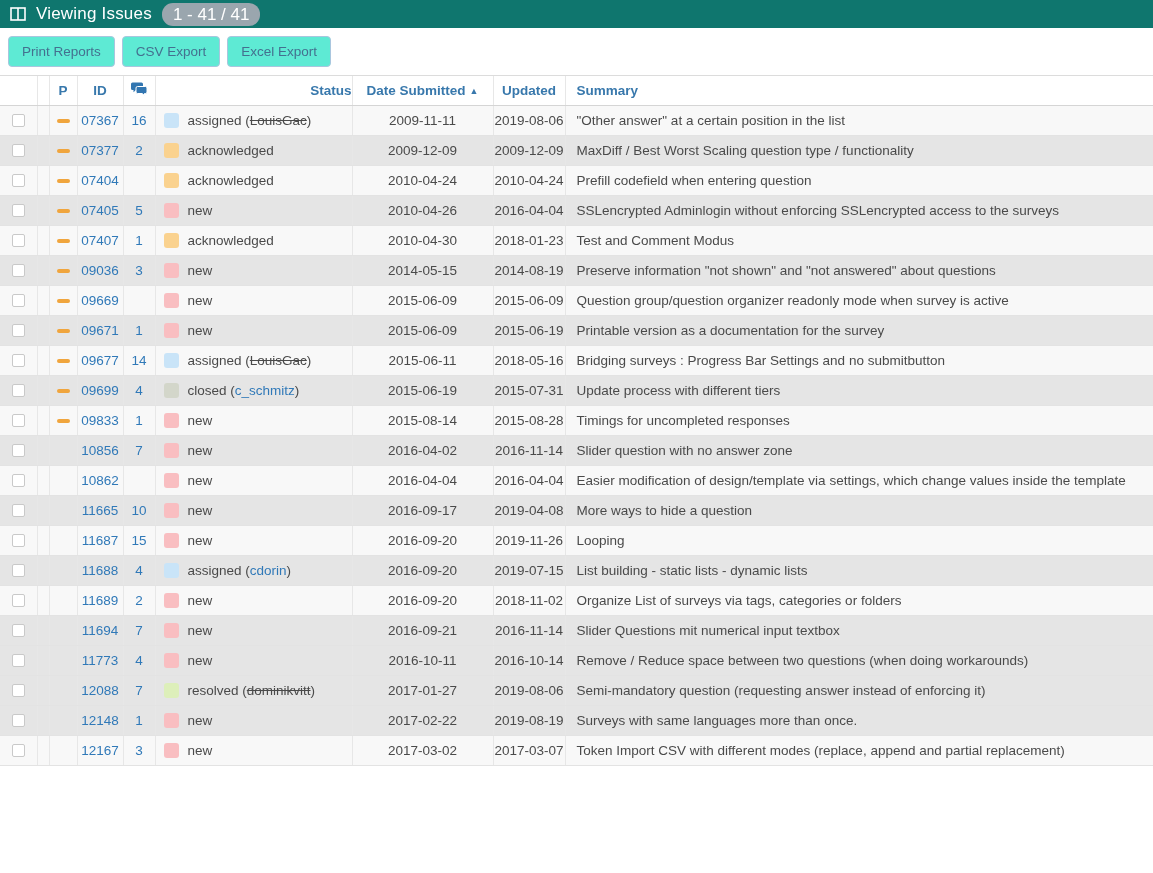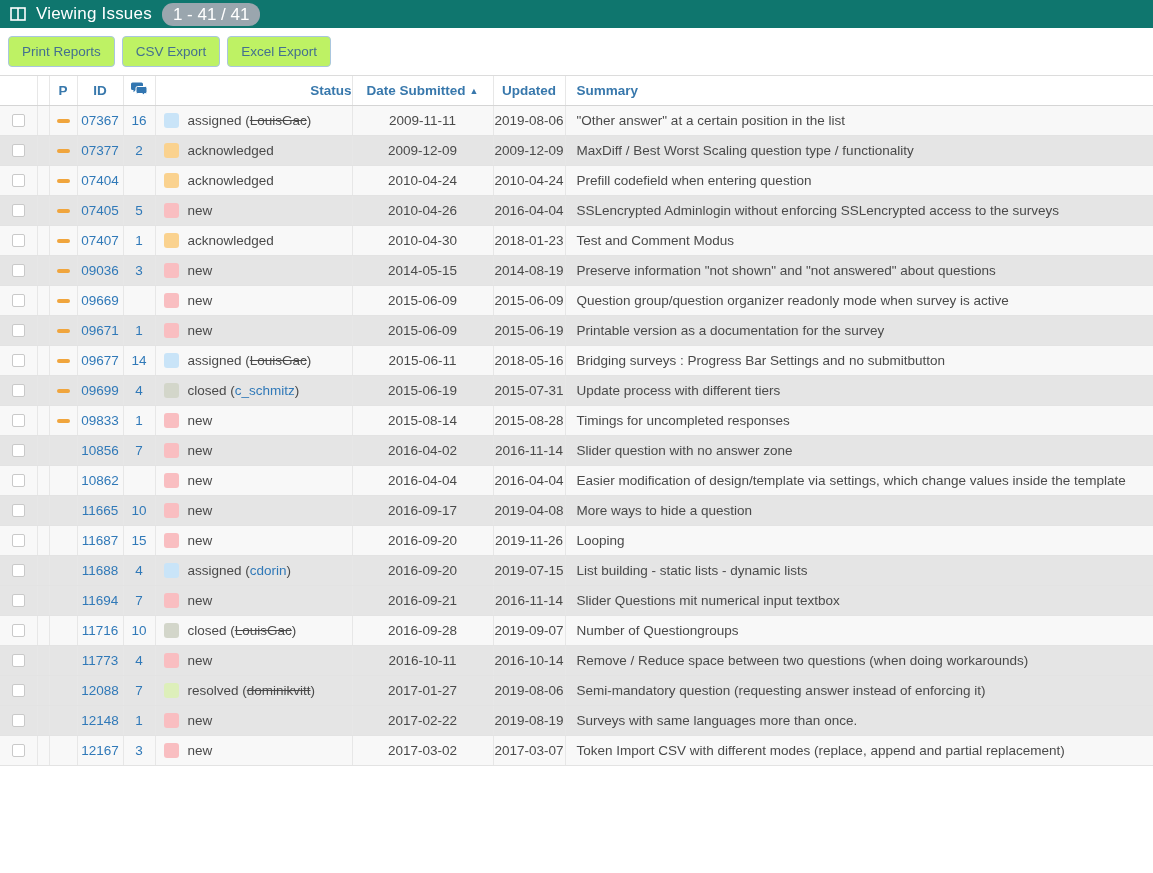--- a/index.html
+++ b/index.html
@@ -10,21 +10,21 @@
   .titlebar { height:28px; background:#0f766e; display:flex; align-items:center;
     padding-left:10px; gap:10px; }
   .titlebar .tb-icon { display:flex; align-items:center; }
   .titlebar .tb-title { color:#fff; font-size:17px; font-weight:400; letter-spacing:.2px; }
   .titlebar .tb-badge { background:#9aa6ae; color:#fff; font-size:17px; font-weight:400;
     padding:3px 11px; border-radius:11px; line-height:1; }
 
   
   .toolbar { height:48px; display:flex; align-items:center; gap:7px; padding:0 8px;
     border-bottom:1px solid #dcdcdc; background:#fff; }
-  .btn { background:#bef264; border:1px solid #a9c6de; color:#44708f; border-radius:4px;
+  .btn { background:#5eead4; border:1px solid #a9c6de; color:#44708f; border-radius:4px;
     font-size:13.5px; line-height:1; padding:8px 13px; cursor:pointer;
     font-family:inherit; }
 
   
   table { border-collapse:collapse; table-layout:fixed; width:1153px; }
   th, td { border-right:1px solid #e7e7e7; border-bottom:1px solid #e3e3e3;
     overflow:hidden; white-space:nowrap; }
   th:last-child, td:last-child { border-right:none; }
   thead th { height:29px; color:#3878ac; font-size:13.5px; font-weight:700;
     text-align:center; border-bottom:1px solid #d5d5d5; background:#fff; cursor:pointer; }
@@ -304,46 +304,46 @@
     <td class="c-p"></td>
     <td class="c-id"><a class="link">11688</a></td>
     <td class="c-com"><a class="link">4</a></td>
     <td class="c-status">
       <span class="sq" style="background: rgb(201, 228, 248);"></span><span class="st-text">assigned (<a class="link">cdorin</a>)</span>
     </td>
     <td class="c-date">2016-09-20</td>
     <td class="c-upd">2019-07-15</td>
     <td class="c-sum">List building - static lists - dynamic lists</td>
   </tr>
+      <tr class="odd">
+    <td class="c-check"><span class="checkbox"></span></td>
+    <td class="c-spacer"></td>
+    <td class="c-p"></td>
+    <td class="c-id"><a class="link">11689</a></td>
+    <td class="c-com"><a class="link">2</a></td>
+    <td class="c-status">
+      <span class="sq" style="background: rgb(249, 190, 193);"></span><span class="st-text">new</span>
+    </td>
+    <td class="c-date">2016-09-20</td>
+    <td class="c-upd">2018-11-02</td>
+    <td class="c-sum">Organize List of surveys via tags, categories or folders</td>
+  </tr>
       <tr class="even">
     <td class="c-check"><span class="checkbox"></span></td>
     <td class="c-spacer"></td>
     <td class="c-p"></td>
     <td class="c-id"><a class="link">11694</a></td>
     <td class="c-com"><a class="link">7</a></td>
     <td class="c-status">
       <span class="sq" style="background: rgb(249, 190, 193);"></span><span class="st-text">new</span>
     </td>
     <td class="c-date">2016-09-21</td>
     <td class="c-upd">2016-11-14</td>
     <td class="c-sum">Slider Questions mit numerical input textbox</td>
   </tr>
-      <tr class="odd">
-    <td class="c-check"><span class="checkbox"></span></td>
-    <td class="c-spacer"></td>
-    <td class="c-p"></td>
-    <td class="c-id"><a class="link">11716</a></td>
-    <td class="c-com"><a class="link">10</a></td>
-    <td class="c-status">
-      <span class="sq" style="background: rgb(211, 214, 202);"></span><span class="st-text">closed (<s>LouisGac</s>)</span>
-    </td>
-    <td class="c-date">2016-09-28</td>
-    <td class="c-upd">2019-09-07</td>
-    <td class="c-sum">Number of Questiongroups</td>
-  </tr>
       <tr class="even">
     <td class="c-check"><span class="checkbox"></span></td>
     <td class="c-spacer"></td>
     <td class="c-p"></td>
     <td class="c-id"><a class="link">11773</a></td>
     <td class="c-com"><a class="link">4</a></td>
     <td class="c-status">
       <span class="sq" style="background: rgb(249, 190, 193);"></span><span class="st-text">new</span>
     </td>
     <td class="c-date">2016-10-11</td>

